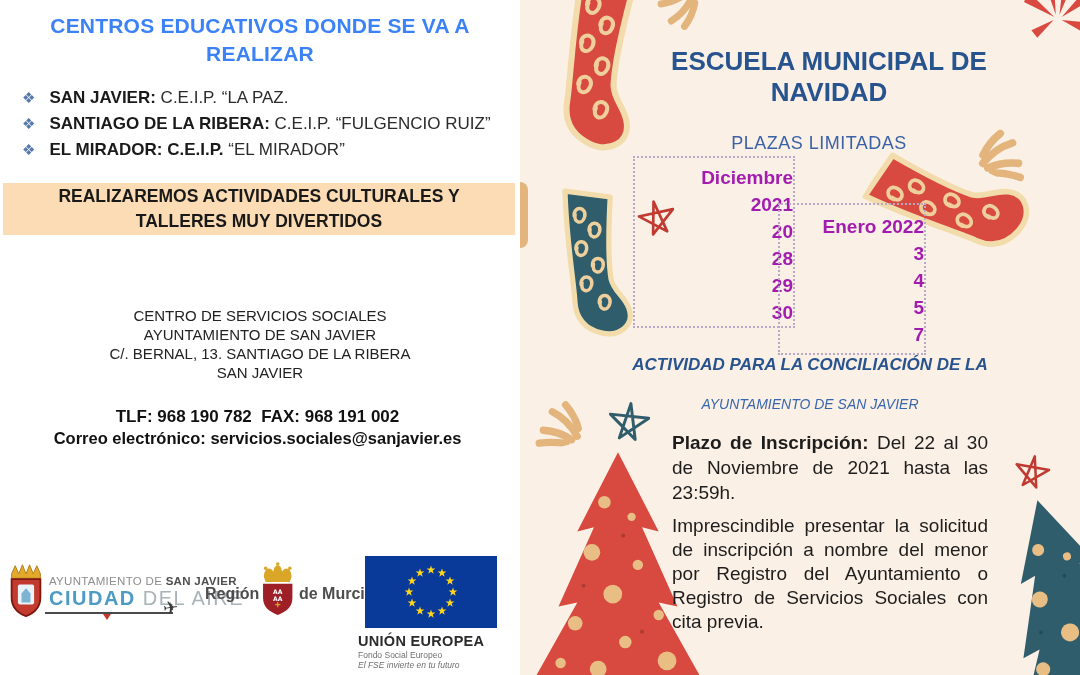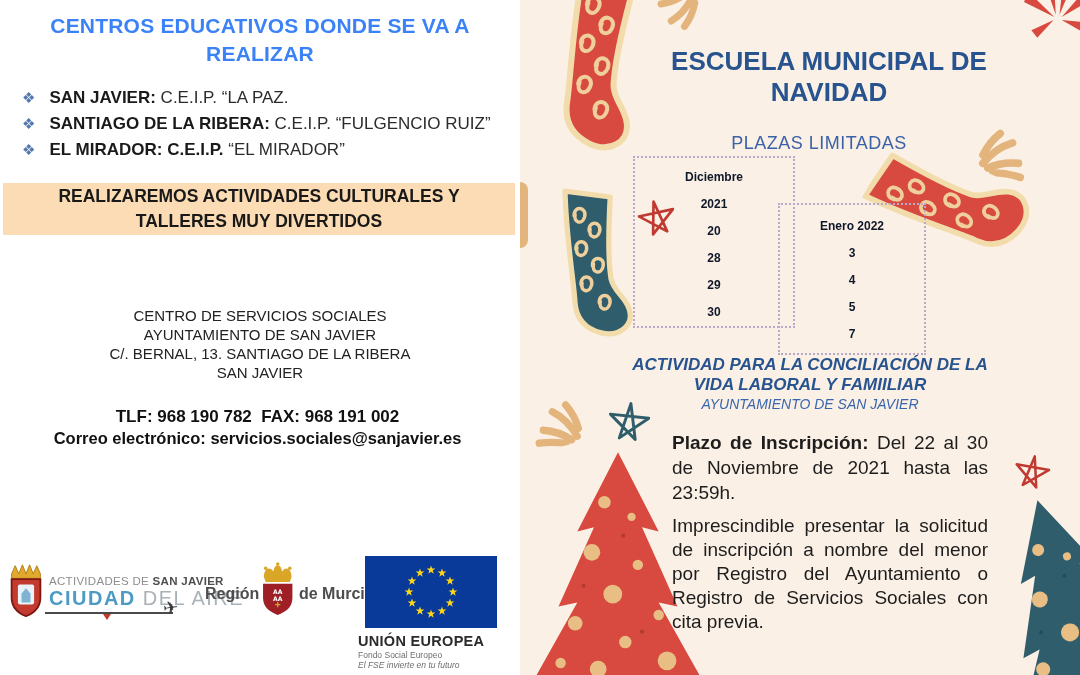--- a/index.html
+++ b/index.html
@@ -43,22 +43,22 @@
   .eu-sub1{left:0;top:97px;width:146px;font-size:8.5px;color:#6f6f6f;}
   .eu-sub2{left:0;top:107px;width:146px;font-size:8.5px;font-style:italic;color:#6f6f6f;}
   
   #right-page{left:520px;top:0;width:560px;height:675px;background:#FBF0E5;overflow:hidden;}
   .deco{z-index:1;}
   .rp-text{z-index:2;}
   .rp-title{left:109px;top:46px;width:400px;text-align:center;font-size:26px;font-weight:bold;
             line-height:1.18;color:#27538F;}
   .rp-subtitle{left:99px;top:133px;width:400px;text-align:center;font-size:18px;
                color:#3A62A8;letter-spacing:.5px;}
-  .date-box{border:2px dotted #B7A9C7;box-sizing:border-box;text-align:center;color:#0f172a;
-            font-weight:bold;font-size:12px;line-height:27px;}
+  .date-box{border:2px dotted #B7A9C7;box-sizing:border-box;text-align:right;color:#a21caf;
+            font-weight:bold;font-size:19px;line-height:27px;}
   .dec-box{left:113px;top:156px;width:162px;height:172px;padding-top:6px;}
   .ene-box{left:258px;top:203px;width:148px;height:152px;padding-top:8px;}
   .date-box span{display:block;}
   .activity-1{left:20px;top:355px;width:540px;text-align:center;font-size:17px;font-weight:bold;
               font-style:italic;color:#27538F;}
   .activity-2{left:20px;top:375px;width:540px;text-align:center;font-size:17px;font-weight:bold;
               font-style:italic;color:#27538F;}
   .activity-org{left:20px;top:396px;width:540px;text-align:center;font-size:14px;font-style:italic;color:#3866AE;}
   .para{left:152px;width:316px;text-align:justify;font-size:19px;color:#1d1d1d;}
   .para-1{top:430px;line-height:25px;}
@@ -165,21 +165,21 @@
     <div class="abs phone-line">TLF: 968 190 782  FAX: 968 191 002</div>
     <div class="abs email-line">Correo electrónico: servicios.sociales@sanjavier.es</div>
 
     <div class="abs sj-logo">
       <svg class="abs sj-crest" viewBox="0 0 40 60">
         <polygon points="4,12 8,3 12,12 16,2 20,12 24,2 28,12 32,3 36,12 36,17 4,17" fill="#E3A92C" stroke="#A97B12" stroke-width="1"></polygon>
         <path d="M4,18 H36 V38 C36,50 28,56 20,59 C12,56 4,50 4,38 Z" fill="#C23B2E" stroke="#7E1710" stroke-width="2"></path>
         <rect x="11" y="24" width="18" height="22" rx="2" fill="#EAF3F8"></rect>
         <path d="M15,44 V34 L20,28 L25,34 V44 Z" fill="#7FB3D2"></path>
       </svg>
-      <div class="abs sj-line1"><span>ACTIVIDADES DE </span><b>SAN JAVIER</b></div>
+      <div class="abs sj-line1"><span>AYUNTAMIENTO DE </span><b>SAN JAVIER</b></div>
       <div class="abs sj-line2"><span class="blue">CIUDAD</span><span class="gray"> DEL AIRE</span></div>
       <div class="abs sj-rule"></div>
       <div class="abs sj-tick"></div>
       <div class="abs sj-plane">✈</div>
     </div>
 
     <div class="abs mu-logo">
       <div class="abs mu-left">Región</div>
       <svg class="abs mu-svg" viewBox="0 0 44 64">
         <path d="M8,18 C8,8 15,5 19,12 C20,2 28,2 29,12 C33,5 40,8 40,18 L38,24 H10 Z" fill="#D9A627"></path>
@@ -274,20 +274,19 @@
 
     <div class="abs rp-text date-box ene-box">
       <span>Enero 2022</span>
       <span>3</span>
       <span>4</span>
       <span>5</span>
       <span>7</span>
     </div>
 
     <div class="abs rp-text activity-1">ACTIVIDAD PARA LA CONCILIACIÓN DE LA</div>
-    <div class="abs rp-text activity-2">VIDA LABORAL Y FAMIILIAR</div>
     <div class="abs rp-text activity-org">AYUNTAMIENTO DE SAN JAVIER</div>
 
     <div class="abs rp-text para para-1"><b>Plazo de Inscripción:</b><span style="white-space:pre-wrap;"> Del 22 al 30 de Noviembre de 2021 hasta las 23:59h.</span></div>
 
     <div class="abs rp-text para para-2">Imprescindible presentar la solicitud de inscripción a nombre del menor por Registro del Ayuntamiento o Registro de Servicios Sociales con cita previa.</div>
   </div>
 </div>
 
 </body></html>

